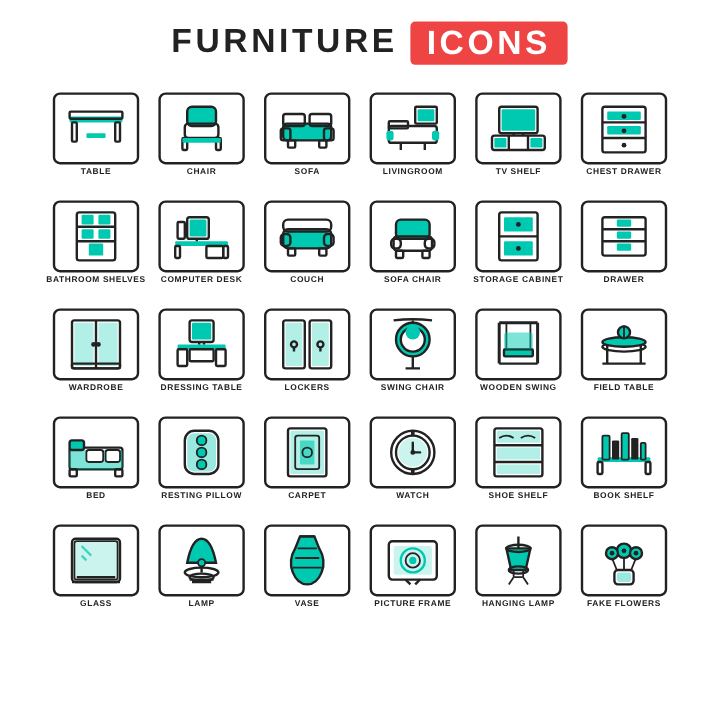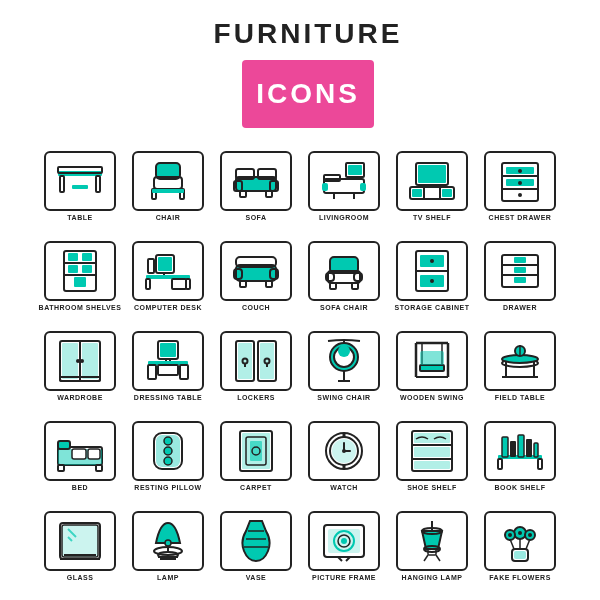--- a/index.html
+++ b/index.html
@@ -8,38 +8,36 @@
       font-family: Arial, sans-serif;
       width: 600px;
       height: 600px;
       overflow: hidden;
       display: flex;
       flex-direction: column;
       align-items: center;
     }
     .header {
       display: flex;
-      align-items: center;
       gap: 10px;
       margin: 18px 0 10px 16px;
-      flex-direction: column;
     }
     .header-furniture {
       font-size: 28px;
       font-weight: 700;
       color: #222;
       letter-spacing: 3px;
     }
     .header-icons {
-      background: #ec4899;
+      background: #ef4444;
       color: #fff;
       font-size: 28px;
       font-weight: 700;
       letter-spacing: 3px;
-      padding: 18px 14px;
+      padding: 2px 14px;
       border-radius: 4px;
     }
     .icons-grid {
       display: grid;
       grid-template-columns: repeat(6, 88px);
       grid-template-rows: repeat(5, 90px);
       gap: 0;
       margin: 0 auto;
     }
     .icon-cell {

